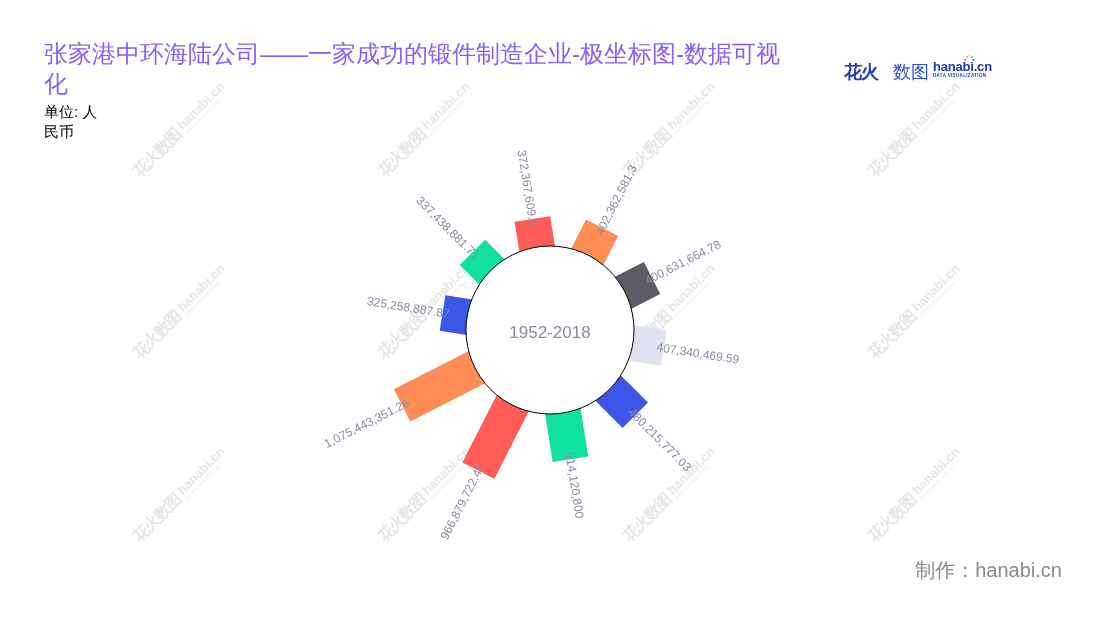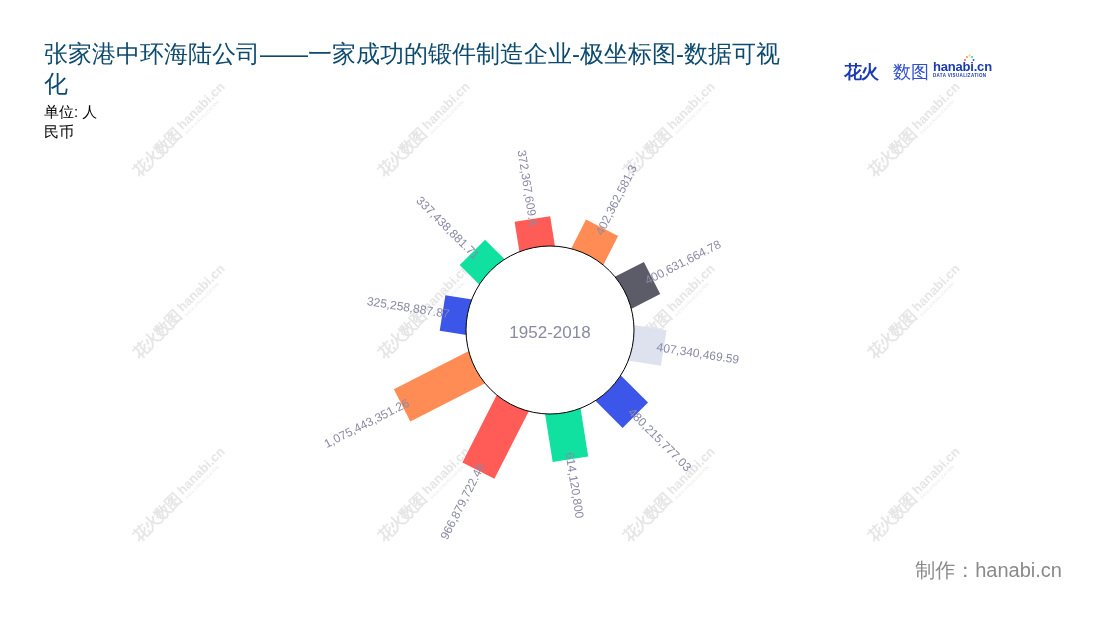--- a/index.html
+++ b/index.html
@@ -3,21 +3,21 @@
   <meta charset="utf-8">
   <style>
     html, body { margin: 0; padding: 0; background: #ffffff; }
     #canvas {
       position: relative; width: 1100px; height: 620px; overflow: hidden;
       background: #ffffff;
       font-family: "Liberation Sans", "DejaVu Sans", sans-serif;
     }
     .title {
       position: absolute; left: 44px; top: 39px; width: 748px;
-      font-size: 24px; line-height: 30px; color: #0c4a6e; z-index: 3;
+      font-size: 24px; line-height: 30px; color: #8b5cf6; z-index: 3;
     }
     .subtitle {
       position: absolute; left: 44px; top: 102px; width: 66px;
       font-size: 15px; line-height: 20px; color: #000000; z-index: 3;
     }
     .logo {
       position: absolute; left: 844px; top: 60px; height: 24px;
       display: flex; align-items: flex-start; white-space: nowrap; z-index: 3;
     }
     .logo-cn-bold { font-size: 18px; font-weight: bold; color: #1c3bb2; letter-spacing: -1px; }

